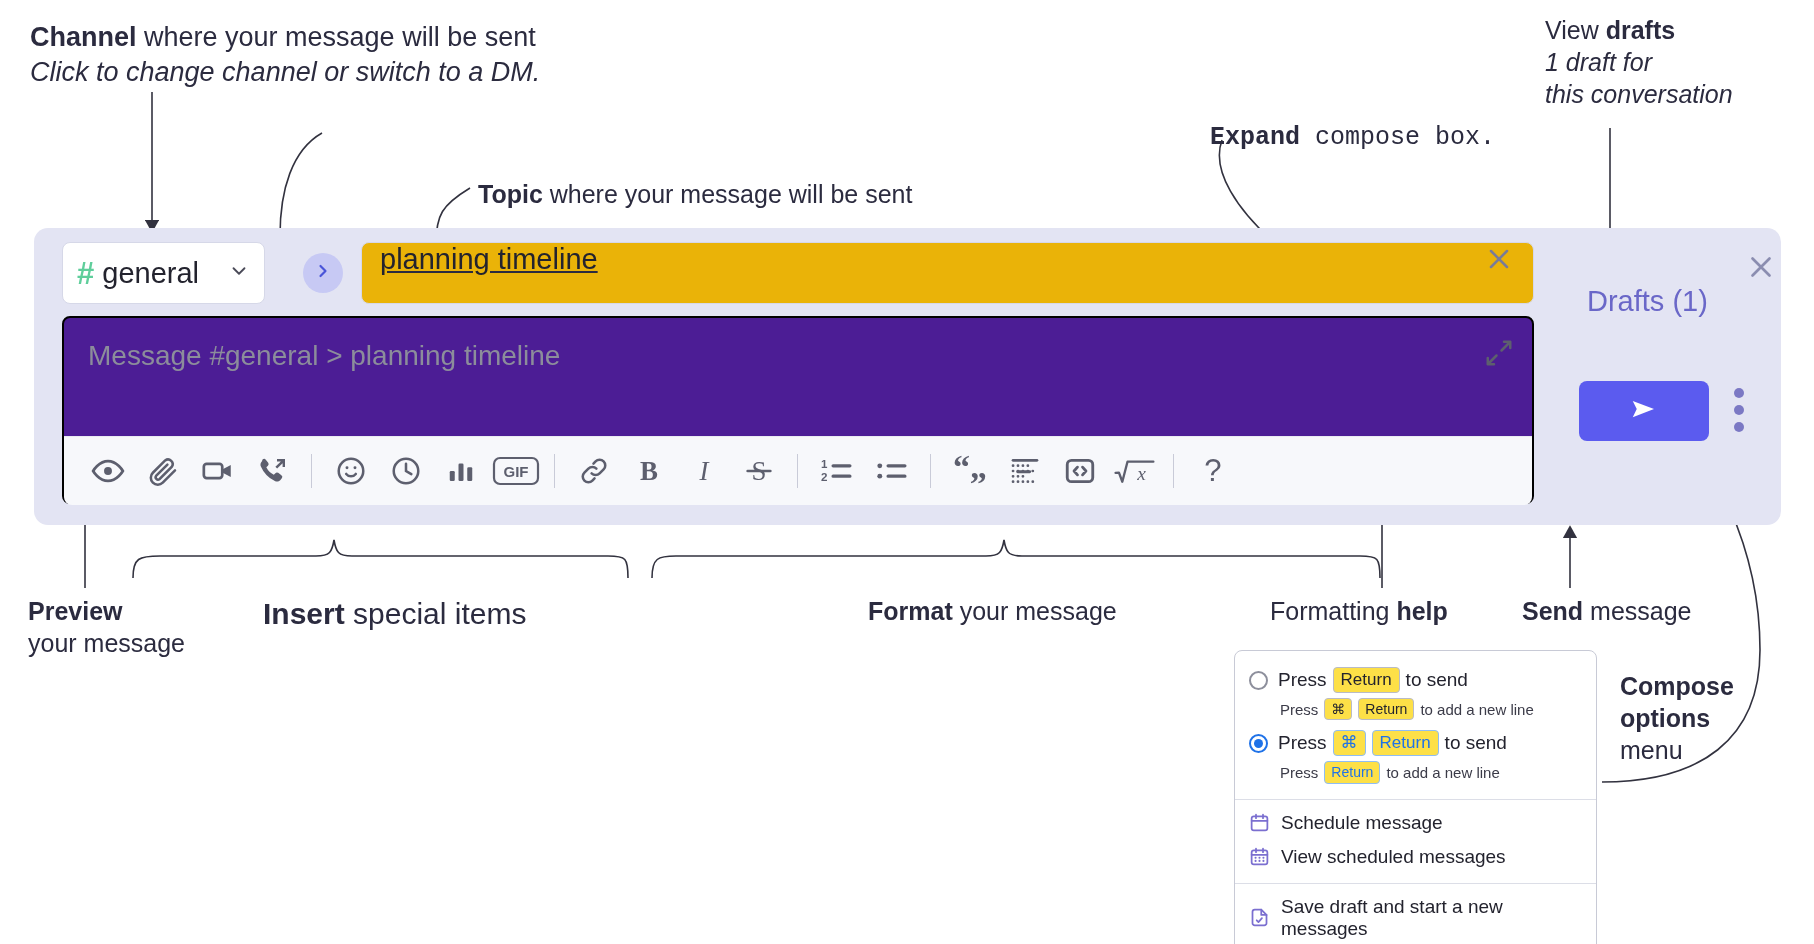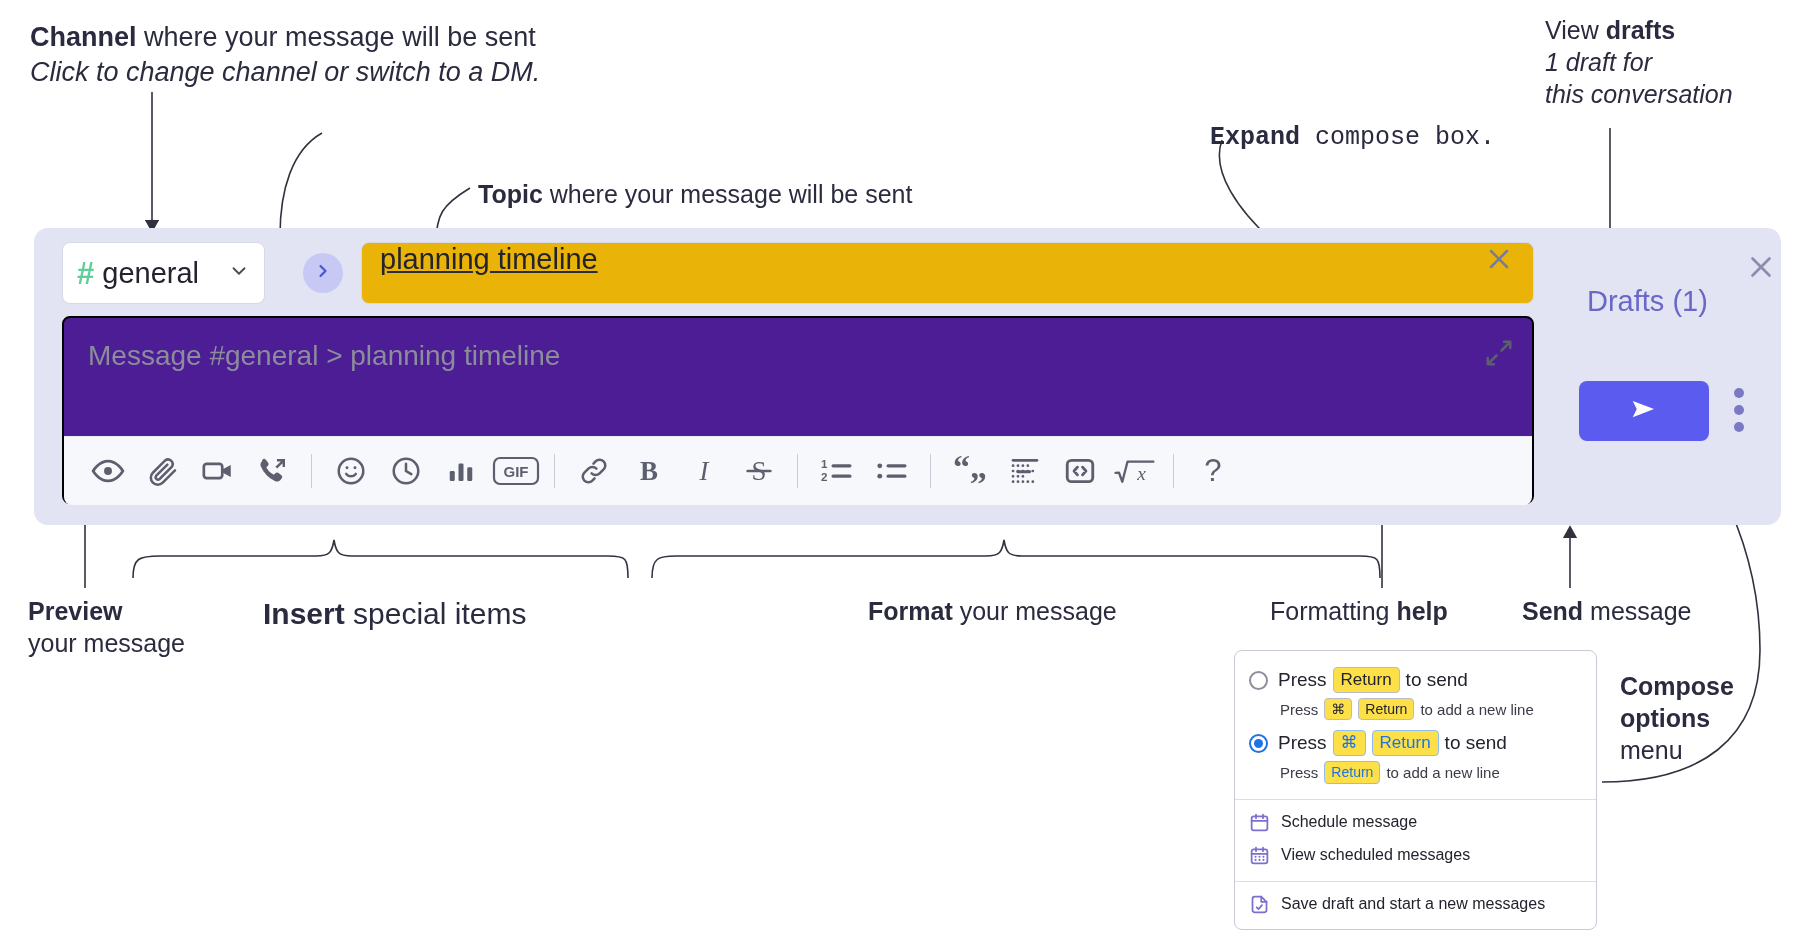--- a/index.html
+++ b/index.html
@@ -111,21 +111,21 @@
                      width: 9px; height: 9px; border-radius: 50%; background: #1f72e8; }
   .rtext { font-size: 19px; color: #23232e; display: flex; align-items: center; gap: 6px; }
   .sub-row { display: flex; align-items: center; gap: 6px;
              padding: 3px 14px 6px 45px; font-size: 15px; color: #3b3b48; }
   .kbd { border: 1px solid #b9bbc6; border-radius: 4px; padding: 1px 7px;
          background: #fde047; font-size: 17px; color: #23232e; line-height: 1.3; }
   .kbd.sm { font-size: 14px; padding: 1px 6px; }
   .kbd.blue { border-color: #8fbdf4; color: #1f72e8; }
   .menu-sep { height: 1px; background: #dcdee7; margin: 9px 0 6px 0; }
   .menu-item { display: flex; align-items: center; gap: 11px;
-               padding: 6px 14px; font-size: 16px; color: #23232e; }
+               padding: 6px 14px; font-size: 19px; color: #23232e; }
   .mi-icon { width: 21px; height: 21px; flex: none; color: #7b6fd0; }
 </style>
 </head>
 <body>
 
 <div id="root">
 
   <svg class="lines" viewBox="0 0 1814 944">
     <defs>
       <marker id="ah" markerWidth="9" markerHeight="9" refX="5" refY="4.5" orient="auto">

